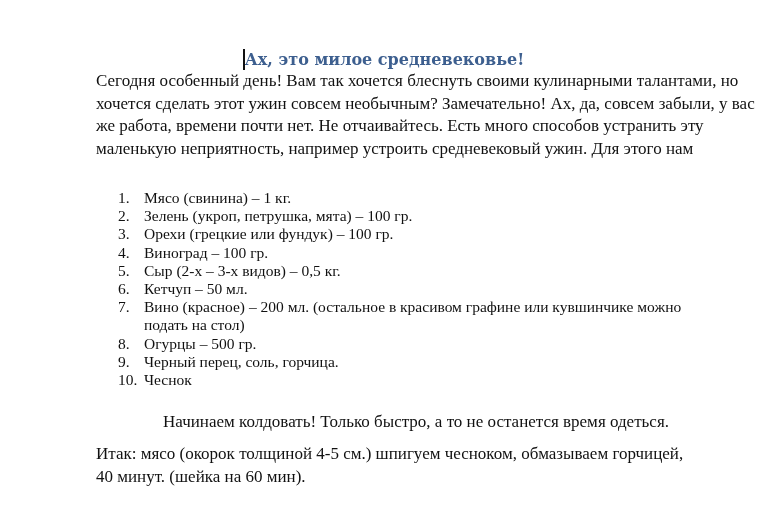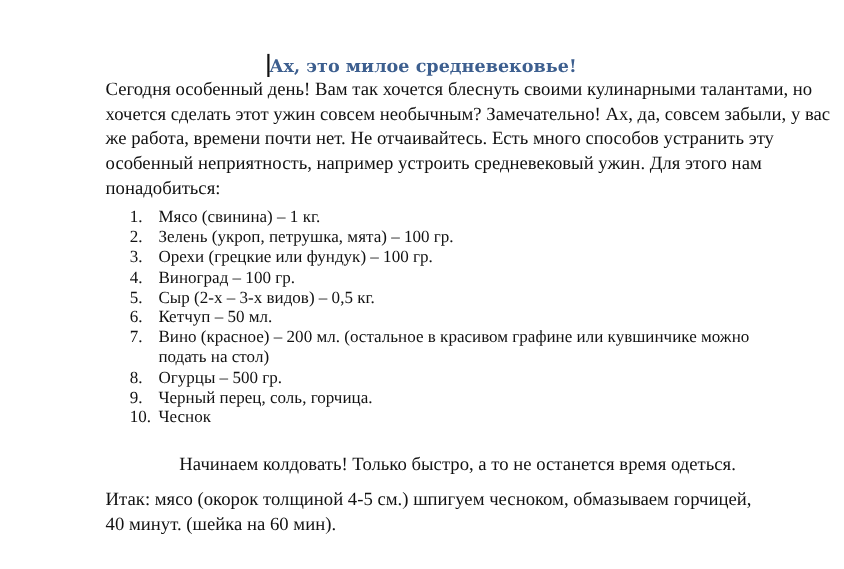--- a/index.html
+++ b/index.html
@@ -90,22 +90,21 @@
     <span class="title-inner">
       <span class="cursor"></span>
       <span>Ах, это милое средневековье!</span>
     </span>
   </div>
 
   <p class="para p1">
     <span class="line">Сегодня особенный день! Вам так хочется блеснуть своими кулинарными талантами, но</span>
     <span class="line">хочется сделать этот ужин совсем необычным? Замечательно! Ах, да, совсем забыли, у вас</span>
     <span class="line">же работа,  времени почти нет. Не отчаивайтесь. Есть много способов устранить эту</span>
-    <span class="line">особенный неприятность, например устроить средневековый ужин. Для этого нам</span>
-    <span class="line">понадобиться:</span>
+    <span class="line">маленькую неприятность, например устроить средневековый ужин. Для этого нам</span>
   </p>
 
   <ol class="list">
     <li>
       <span class="num">1.</span>
       <span class="line">Мясо (свинина) – 1 кг.</span>
     </li>
     <li>
       <span class="num">2.</span>
       <span class="line">Зелень (укроп, петрушка, мята) – 100 гр.</span>

